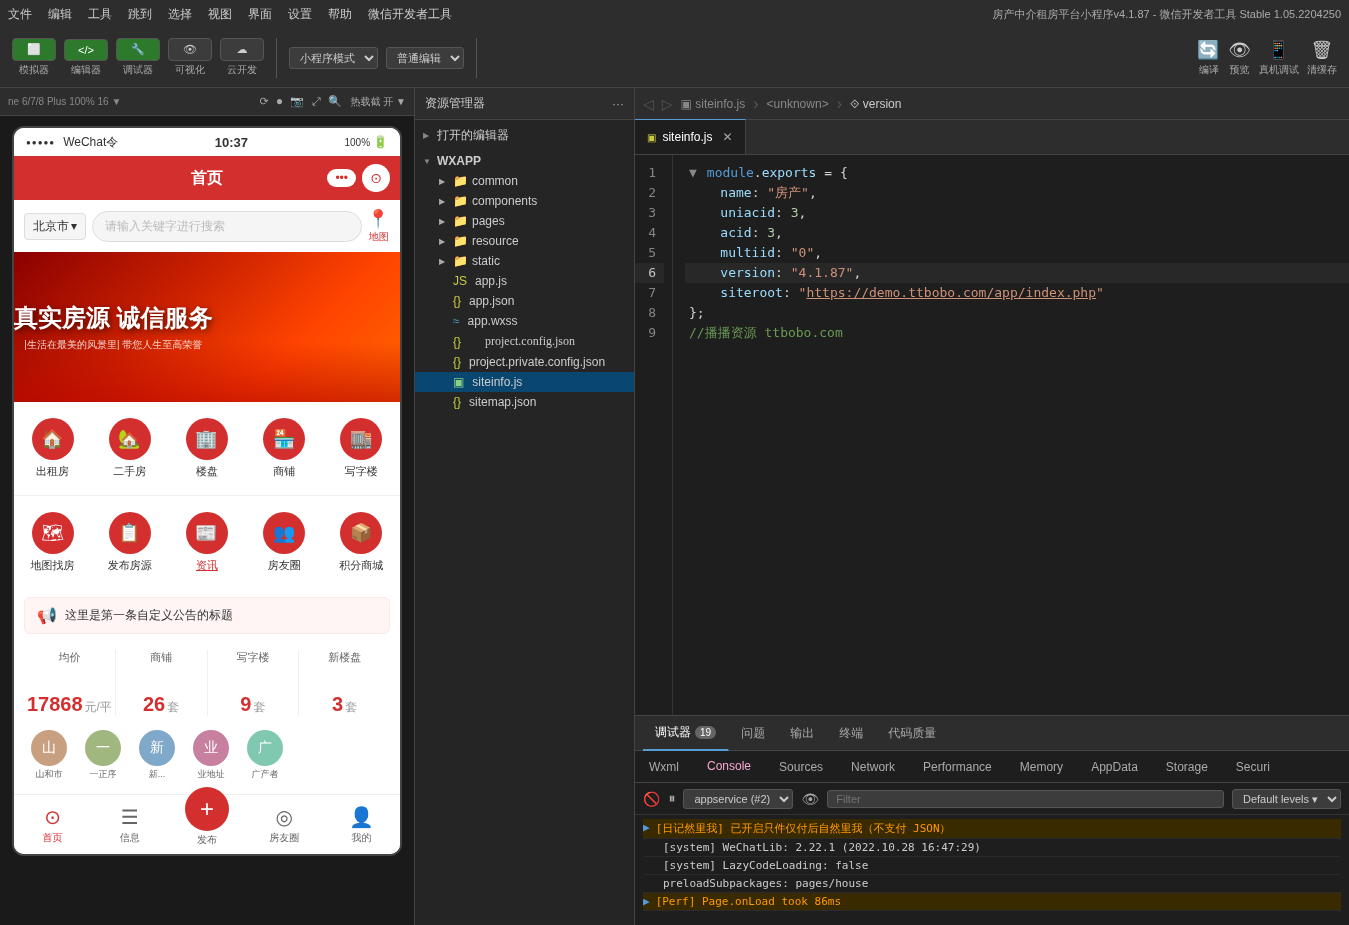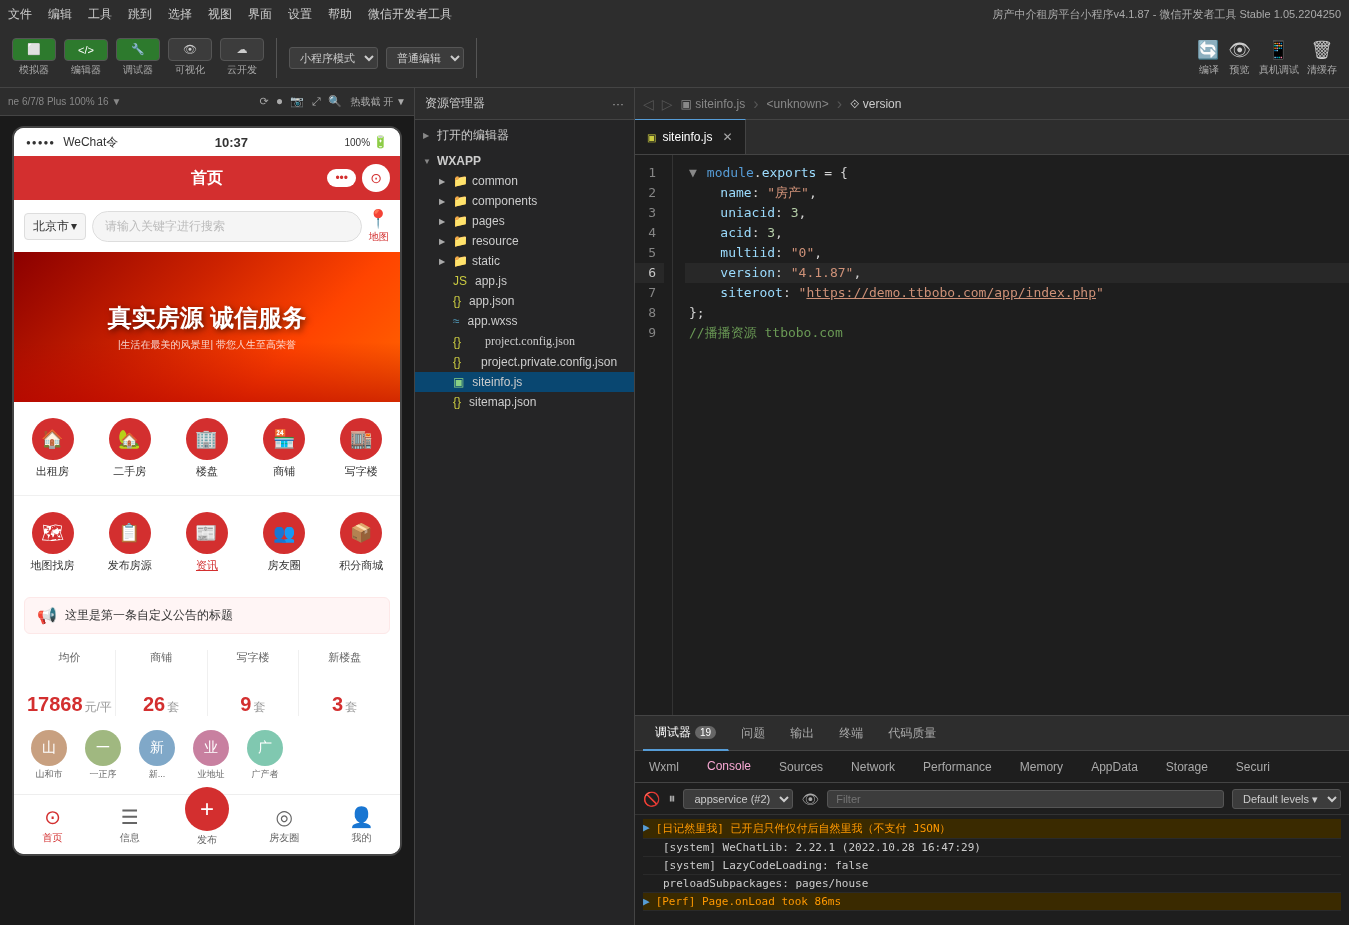--- a/index.html
+++ b/index.html
@@ -38,21 +38,21 @@
     .phone-header-title { color: #fff; font-size: 16px; font-weight: bold; }
     .phone-header-icons { position: absolute; right: 10px; display: flex; gap: 6px; align-items: center; }
 
     
     .phone-search { background: #fff; padding: 8px 10px; display: flex; align-items: center; gap: 6px; }
     .phone-city-select { background: #f5f5f5; border: 1px solid #ddd; border-radius: 4px; padding: 4px 8px; font-size: 12px; color: #333; display: flex; align-items: center; gap: 2px; }
     .phone-search-input { flex: 1; background: #f5f5f5; border: 1px solid #ddd; border-radius: 20px; padding: 6px 12px; font-size: 12px; color: #999; }
     .phone-map-btn { display: flex; flex-direction: column; align-items: center; font-size: 10px; color: #d32f2f; }
 
     
-    .phone-banner { height: 150px; background: linear-gradient(135deg, #8b0000 0%, #cc2200 40%, #ff4400 70%, #ff6600 100%); display: flex; align-items: center; justify-content: center; position: relative; overflow: hidden; }
+    .phone-banner { height: 150px; background: linear-gradient(135deg, #8b0000 0%, #cc2200 40%, #ff4400 70%, #ff6600 100%); display: flex; align-items: center; justify-content: flex-start; position: relative; overflow: hidden; }
 
     
     .phone-categories { display: flex; flex-wrap: wrap; background: #fff; padding: 10px 0; }
     .category-item { width: 20%; display: flex; flex-direction: column; align-items: center; gap: 4px; padding: 6px 0; }
     .cat-icon { width: 42px; height: 42px; background: #d32f2f; border-radius: 50%; display: flex; align-items: center; justify-content: center; color: #fff; font-size: 18px; }
     .cat-label { font-size: 11px; color: #333; }
 
     
     .phone-notice { background: #fff5f5; margin: 8px 10px; border-radius: 6px; padding: 8px 12px; display: flex; align-items: center; gap: 8px; font-size: 12px; color: #333; border: 1px solid #fde8e8; }
 
@@ -462,21 +462,21 @@
         <span class="tree-label" style="margin-left:4px;">app.wxss</span>
       </div>
       <div class="tree-item indent-1">
         <span class="tree-expand" style="width:10px;display:inline-block;"></span>
         <span class="tree-json-icon">{}</span>
         <span class="tree-label" style="margin-left:20px;font-family:Liberation Serif, serif;">project.config.json</span>
       </div>
       <div class="tree-item indent-1">
         <span class="tree-expand" style="width:10px;display:inline-block;"></span>
         <span class="tree-json-icon">{}</span>
-        <span class="tree-label" style="margin-left:16px;">project.private.config.json</span>
+        <span class="tree-label" style="margin-left:4px;">project.private.config.json</span>
       </div>
       <div class="tree-item indent-1 active">
         <span class="tree-expand" style="width:10px;display:inline-block;"></span>
         <span class="tree-img-icon">▣</span>
         <span class="tree-label" style="margin-left:4px;">siteinfo.js</span>
       </div>
       <div class="tree-item indent-1">
         <span class="tree-expand" style="width:10px;display:inline-block;"></span>
         <span class="tree-json-icon">{}</span>
         <span class="tree-label" style="margin-left:4px;">sitemap.json</span>

